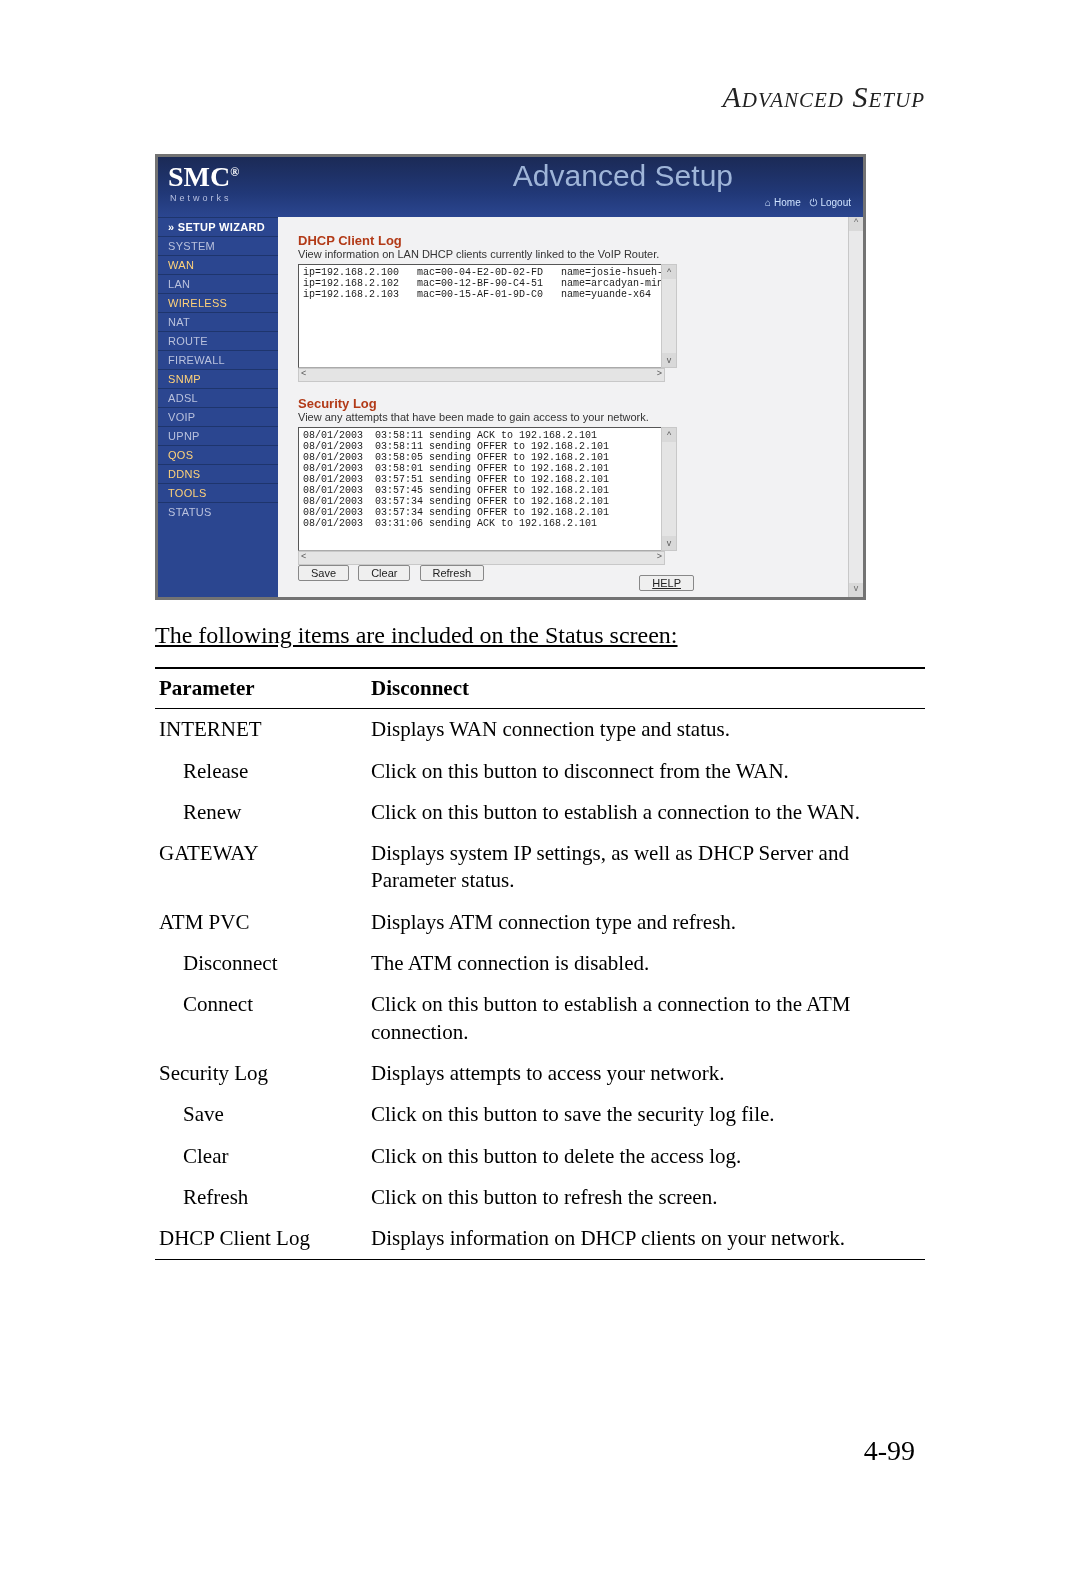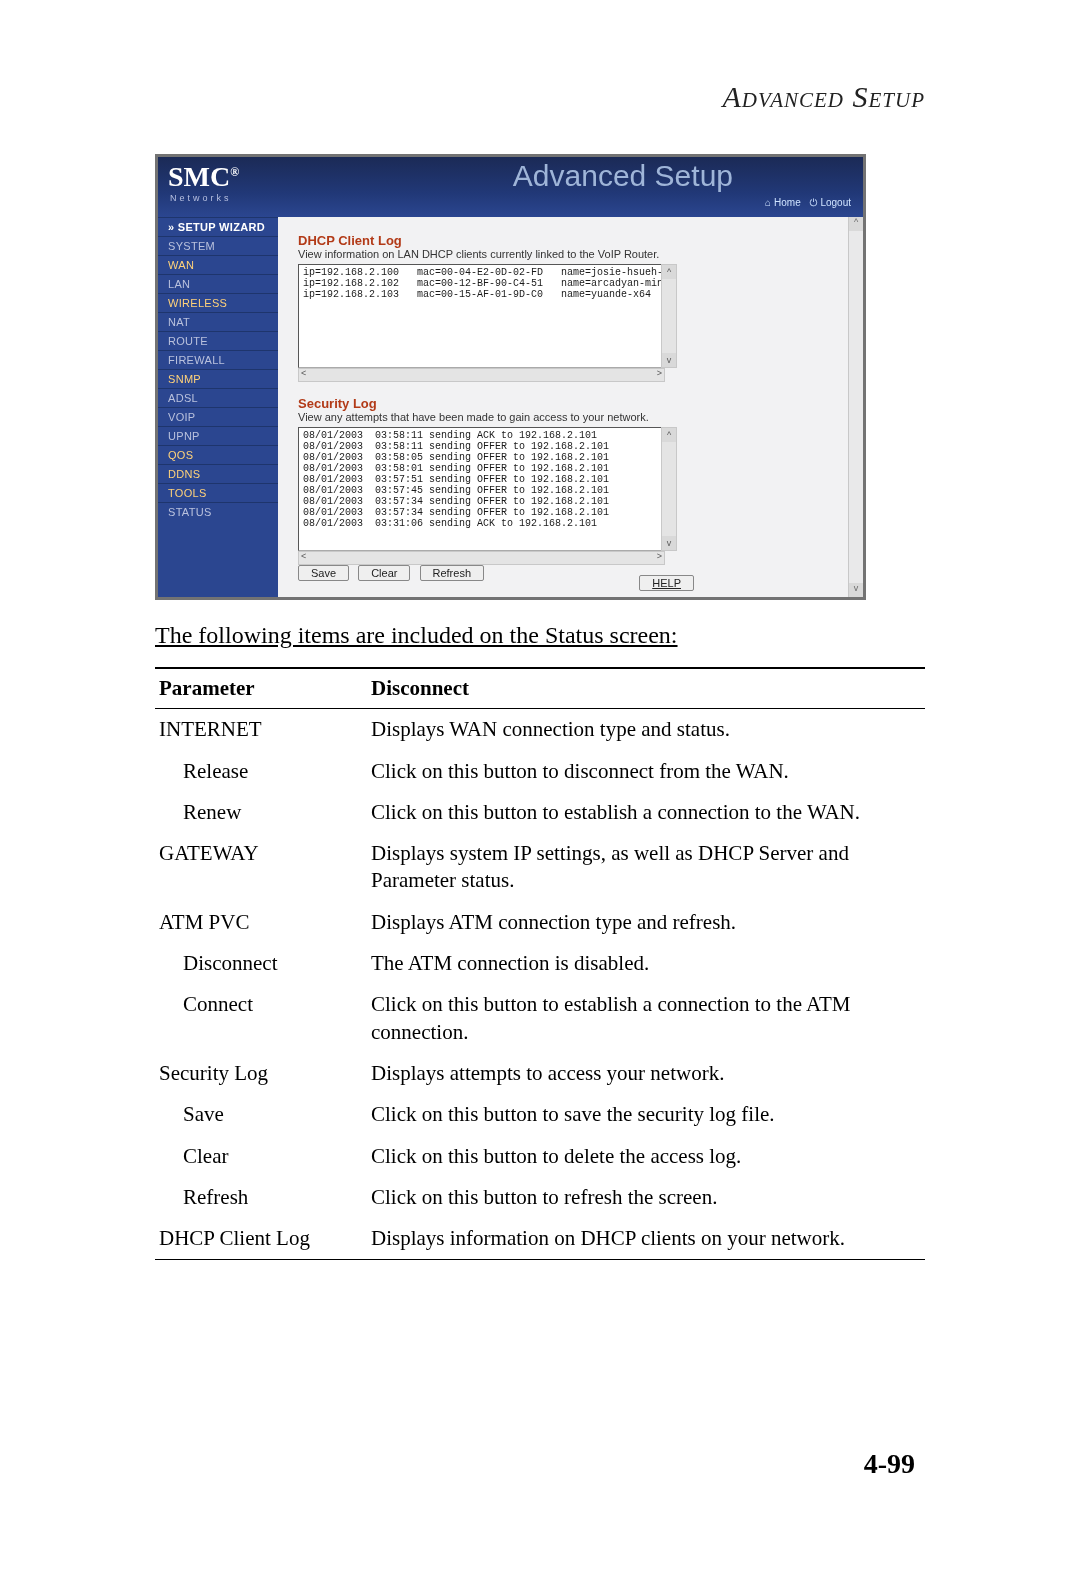--- a/index.html
+++ b/index.html
@@ -27,24 +27,23 @@
     color: #222;
     font-family: Georgia, "Times New Roman", serif;
   }
   .intro-line {
     font-size: 24px;
     margin: 22px 0 18px 0;
     text-decoration: underline;
   }
   .page-num {
     position: absolute;
-    bottom: 90px;
+    bottom: 103px;
     right: 165px;
     font-size: 28px;
-    font-weight: bold;
   }
 
   
   .screenshot {
     width: 705px;
     height: 440px;
     border: 3px solid #737373;
     background: #eef1f4;
     position: relative;
     font-family: Verdana, Arial, sans-serif;

